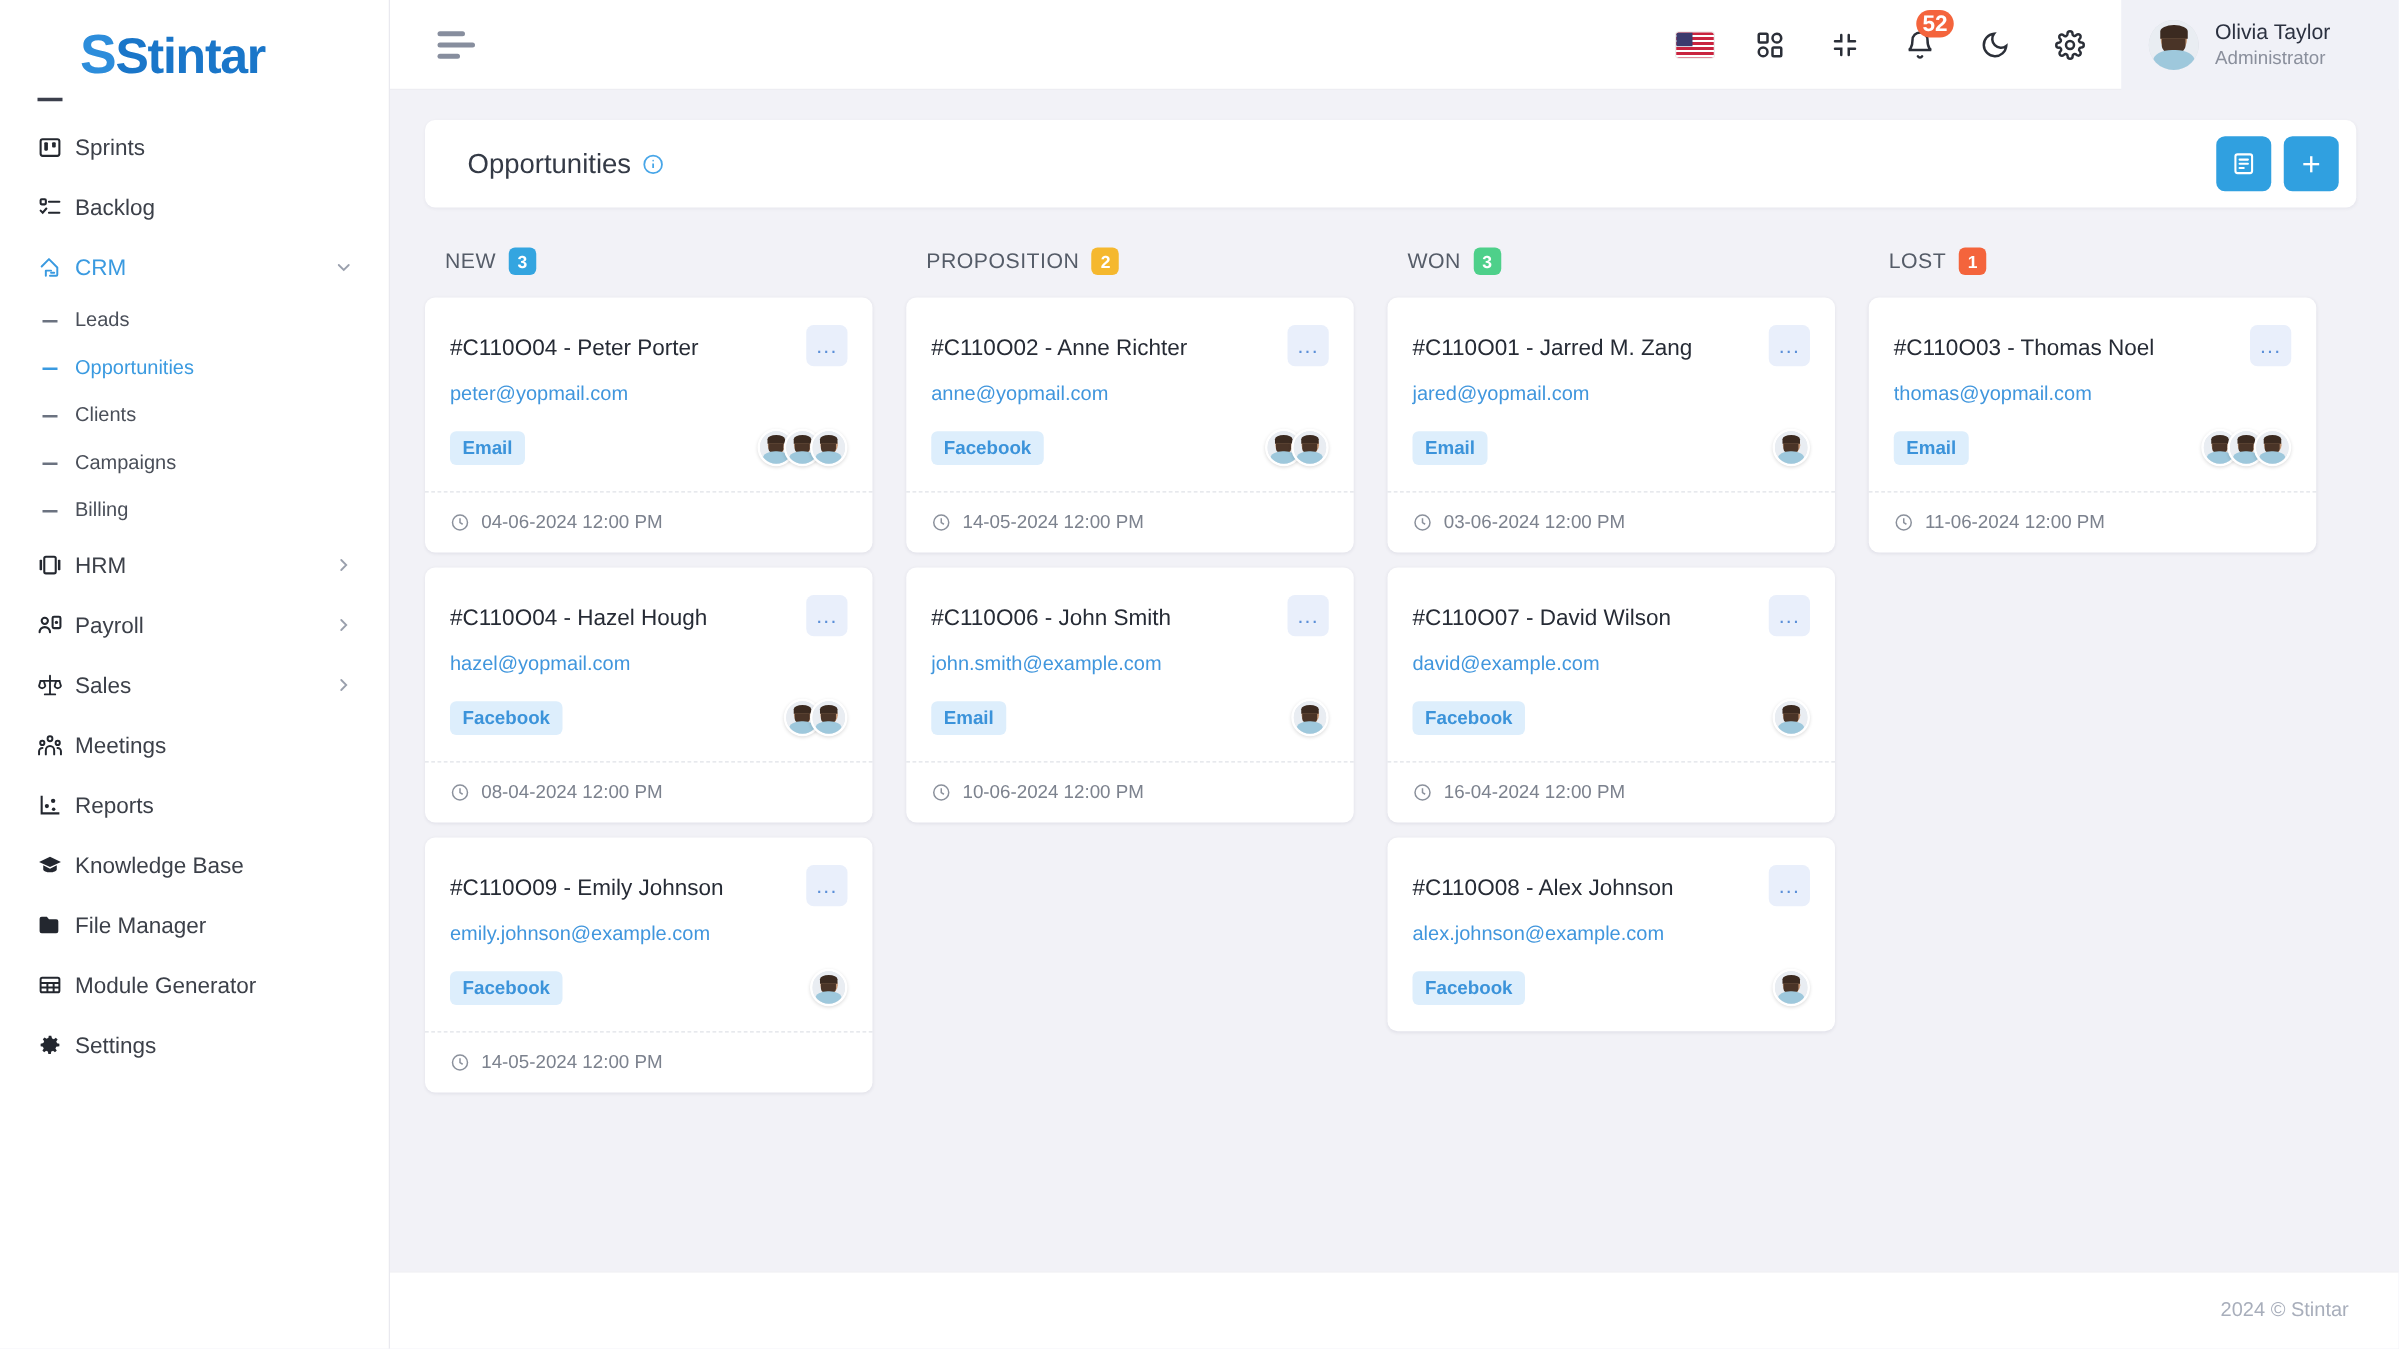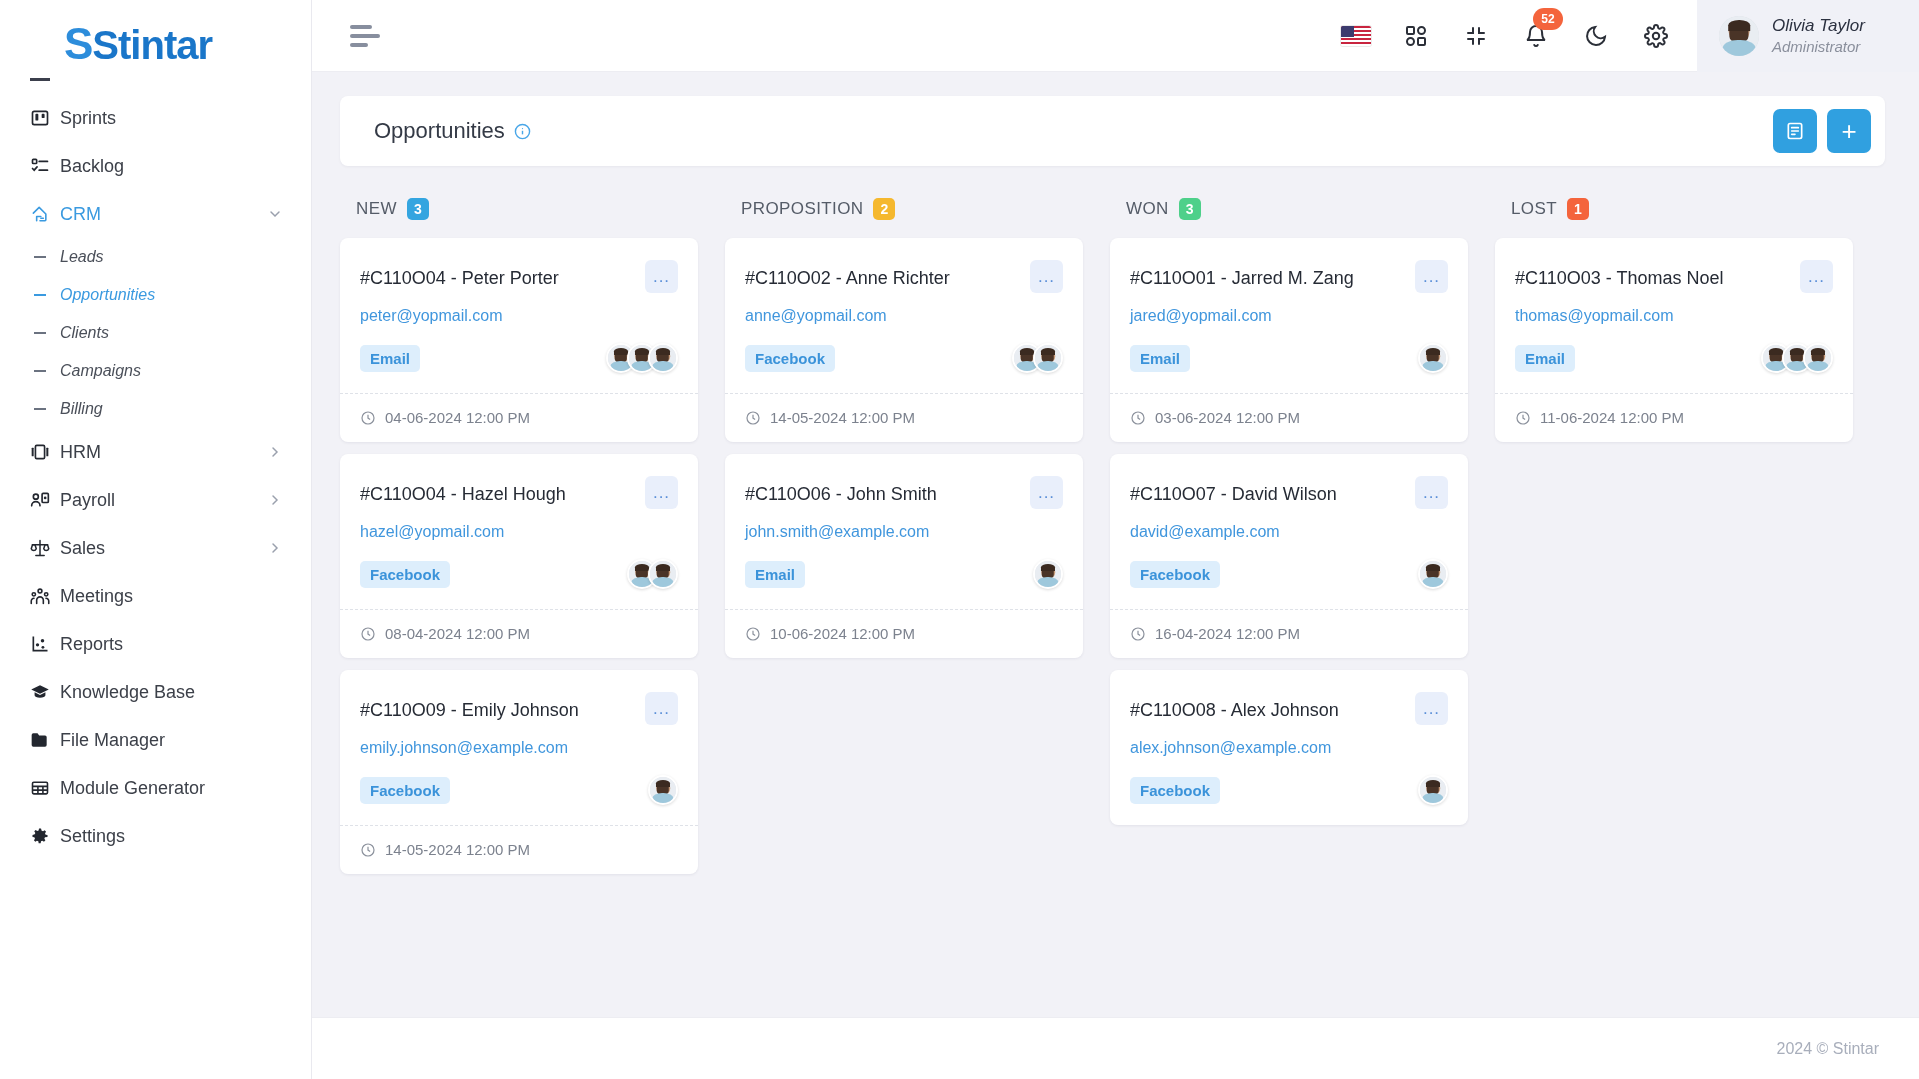--- a/index.html
+++ b/index.html
@@ -50,21 +50,21 @@
     width: 30px; min-width: 30px; display: flex; align-items: center;
     color: #23272f;
   }
   .nav-item .lbl { flex: 1; }
   .nav-item.active { color: #3a9ae0; }
   .nav-item.active .ico { color: #3a9ae0; }
   .nav-item .chev { color: #9aa0ad; display: flex; align-items: center; }
   .nav-sub {
     display: flex; align-items: center; gap: 14px;
     height: 38px; padding-left: 34px;
-    font-size: 16px; color: #4a4f59; cursor: pointer; font-style: italic;
+    font-size: 16px; color: #4a4f59; cursor: pointer;
   }
   .nav-sub .dash { width: 12px; height: 2px; background: #6b7280; display:inline-block; }
   .nav-sub.active { color: #3a9ae0; }
   .nav-sub.active .dash { background: #3a9ae0; }
 
   
   .main { flex: 1; height: 1079px; display: flex; flex-direction: column; background: #f2f2f7; }
 
   .topbar {
     height: 72px; background: #ffffff; display: flex; align-items: center;
@@ -79,33 +79,33 @@
   .top-icons { display: flex; align-items: center; gap: 30px; padding-right: 26px; }
   .ticon { width: 30px; height: 30px; display:flex; align-items:center; justify-content:center; color:#2b2f38; cursor:pointer; position: relative;}
   .flag {
     width: 30px; height: 20px; border-radius: 2px; overflow: hidden; position: relative;
     background: repeating-linear-gradient(to bottom,#c9243f 0px,#c9243f 2px,#ffffff 2px,#ffffff 4px);
     box-shadow: 0 0 0 1px rgba(0,0,0,.08);
   }
   .flag .canton { position:absolute; left:0; top:0; width: 13px; height: 11px; background:#3c3b6e; }
   .badge-count {
     position: absolute; top: -13px; right: -12px;
-    background: #f4643c; color: #fff; font-size: 12px; font-weight: bold;
+    background: #f4643c; color: #fff; font-size: 18px; font-weight: bold;
     border-radius: 11px; min-width: 30px; height: 22px; line-height: 22px; text-align: center;
     padding: 0 5px;
   }
   .profile {
     height: 72px; display: flex; align-items: center; gap: 13px;
     background: #f0f1f7; padding: 0 26px 0 22px; min-width: 222px; cursor: pointer;
   }
   .avatar-lg {
     width: 40px; height: 40px; border-radius: 50%; overflow: hidden;
     background: #d7dbe2; position: relative; flex: none;
   }
-  .profile-txt { display: flex; flex-direction: column; line-height: 1.3; font-style: italic; }
+  .profile-txt { display: flex; flex-direction: column; line-height: 1.3; }
   .profile-name { font-size: 17px; color: #2b3140; }
   .profile-role { font-size: 15px; color: #8a8f9c; }
 
   
   .content { flex: 1; padding: 24px 34px 0 28px; overflow: hidden; }
   .page-head {
     background: #fff; border-radius: 8px; height: 70px;
     display: flex; align-items: center; padding: 0 14px 0 34px;
     box-shadow: 0 1px 3px rgba(20,20,50,.05);
   }

